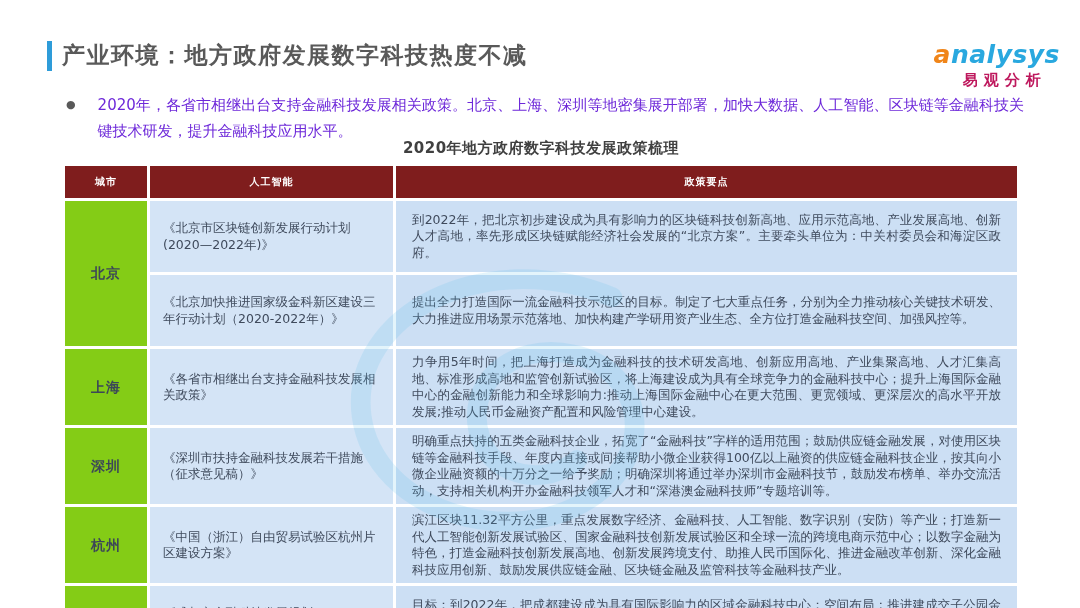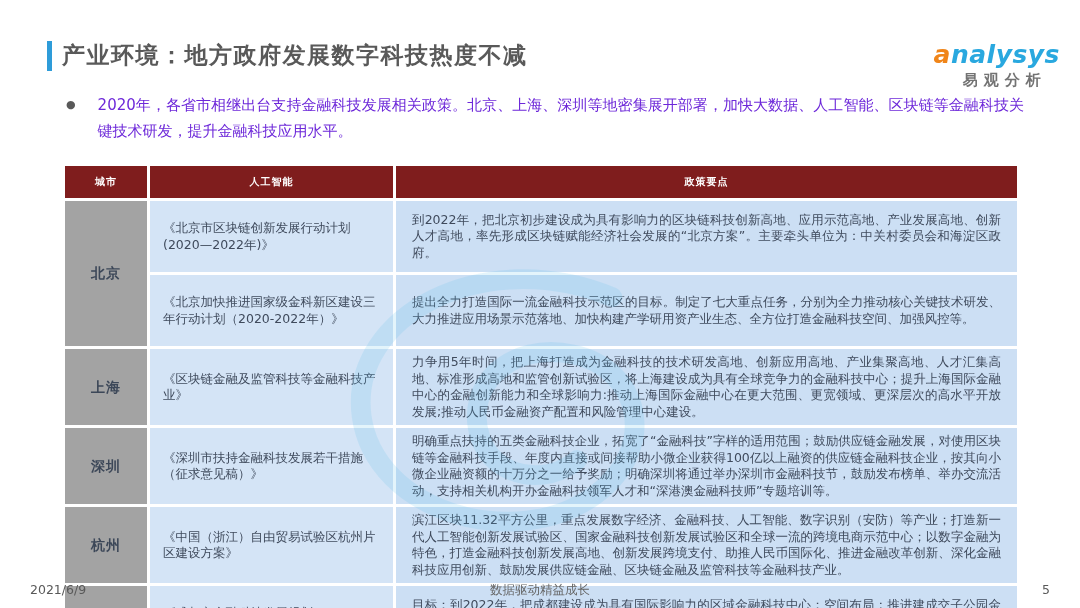--- a/index.html
+++ b/index.html
@@ -13,38 +13,38 @@
   .title-row { position:absolute; top:40px; left:47px; display:flex; align-items:flex-end; }
   .accent-bar { width:5px; height:30px; background:#2e9cd9; margin-right:10px; }
   .page-title { font-size:23px; font-weight:bold; color:#595959; letter-spacing:1.5px; }
 
   
   .logo { position:absolute; top:14px; right:20px; text-align:center; line-height:1;margin-top:28px; }
   .logo-brand { display:block; font-size:25px; font-weight:bold; font-style:italic;
                 color:#29a8df; letter-spacing:0.5px; }
   .logo-brand::first-letter { color:#f08519; }
   .logo-cn { display:block; margin-top:6px; padding-left:16px; font-size:15px; font-weight:bold;
-             color:#737373; letter-spacing:6px; }
+             color:#be185d; letter-spacing:6px; }
 
   
   .intro { position:absolute; top:92px; left:66px; width:958px; display:flex; }
   .bullet-icon { font-size:11px; color:#595959; line-height:26px; margin-right:22px; }
   .intro-text { font-size:15px; color:#6d28d9; line-height:1.74; text-align:justify; }
 
   
   .table-title { position:absolute; top:139px; left:62px; width:958px; text-align:center;
                  font-size:15px; font-weight:bold; color:#404040; letter-spacing:0.5px; }
   .policy-table { position:absolute; top:163px; left:62px; width:958px;
                   border-collapse:separate; border-spacing:3px; table-layout:fixed; }
   .policy-table th {
     background:#7f1d1d; color:#ffffff; font-size:10px; font-weight:bold;
     padding:9px 4px; text-align:center; letter-spacing:1px;
   }
   .policy-table td { vertical-align:middle; font-size:12.5px; line-height:1.32; color:#3f4a5c; }
-  td.city  { background:#a3a3a3; text-align:center; font-weight:bold; font-size:14px;
+  td.city  { background:#84cc16; text-align:center; font-weight:bold; font-size:14px;
              letter-spacing:1px; color:#3c4758; }
   td.name  { background:#d4e4f6; padding:19px 13px; }
   td.points{ background:#ccdff4; padding:5px 16px; text-align:justify; }
   col.c-city { width:82px; } col.c-name { width:243px; } col.c-points { width:auto; }
 
   
   .watermark { position:absolute; left:290px; top:240px; width:460px; height:330px;
                pointer-events:none; opacity:0.16; }
 
   
@@ -67,20 +67,21 @@
   <div class="logo">
     <span class="logo-brand">analysys</span>
     <span class="logo-cn">易观分析</span>
   </div>
 
   <div class="intro">
     <span class="bullet-icon">●</span>
     <span class="intro-text">2020年，各省市相继出台支持金融科技发展相关政策。北京、上海、深圳等地密集展开部署，加快大数据、人工智能、区块链等金融科技关键技术研发，提升金融科技应用水平。</span>
   </div>
 
+  <div class="table-title">2020年地方政府数字科技发展政策梳理</div>
 
   <table class="policy-table">
     <colgroup>
         <col class="c-city">
         <col class="c-name">
         <col class="c-points">
       </colgroup>
     <thead>
       <tr>
         <th>城市</th>
@@ -93,21 +94,21 @@
         <td class="city" rowspan="2">北京</td>
         <td class="name">《北京市区块链创新发展行动计划(2020—2022年)》</td>
         <td class="points">到2022年，把北京初步建设成为具有影响力的区块链科技创新高地、应用示范高地、产业发展高地、创新人才高地，率先形成区块链赋能经济社会发展的“北京方案”。主要牵头单位为：中关村委员会和海淀区政府。</td>
       </tr>
       <tr>
         <td class="name">《北京加快推进国家级金科新区建设三年行动计划（2020-2022年）》</td>
         <td class="points">提出全力打造国际一流金融科技示范区的目标。制定了七大重点任务，分别为全力推动核心关键技术研发、大力推进应用场景示范落地、加快构建产学研用资产业生态、全方位打造金融科技空间、加强风控等。</td>
       </tr>
       <tr>
         <td class="city">上海</td>
-        <td class="name">《区块链金融及监管科技等金融科技产业》</td>
+        <td class="name">《各省市相继出台支持金融科技发展相关政策》</td>
         <td class="points">力争用5年时间，把上海打造成为金融科技的技术研发高地、创新应用高地、产业集聚高地、人才汇集高地、标准形成高地和监管创新试验区，将上海建设成为具有全球竞争力的金融科技中心；提升上海国际金融中心的金融创新能力和全球影响力:推动上海国际金融中心在更大范围、更宽领域、更深层次的高水平开放发展;推动人民币金融资产配置和风险管理中心建设。</td>
       </tr>
       <tr>
         <td class="city">深圳</td>
         <td class="name">《深圳市扶持金融科技发展若干措施（征求意见稿）》</td>
         <td class="points">明确重点扶持的五类金融科技企业，拓宽了“金融科技”字样的适用范围；鼓励供应链金融发展，对使用区块链等金融科技手段、年度内直接或间接帮助小微企业获得100亿以上融资的供应链金融科技企业，按其向小微企业融资额的十万分之一给予奖励；明确深圳将通过举办深圳市金融科技节，鼓励发布榜单、举办交流活动，支持相关机构开办金融科技领军人才和“深港澳金融科技师”专题培训等。</td>
       </tr>
       <tr>
         <td class="city">杭州</td>
         <td class="name">《中国（浙江）自由贸易试验区杭州片区建设方案》</td>
@@ -118,19 +119,14 @@
         <td class="name">《成都市金融科技发展规划（2020-2022年）》</td>
         <td class="points">目标：到2022年，把成都建设成为具有国际影响力的区域金融科技中心；空间布局：推进建成交子公园金融商务区、天府国际金融科技产业园，多个空间梯度布局、生态体系完善、产业辐射较强的金融科技特色功能区；扶持：增强交子金融“5+2”平台服务能力，加大对金融科技中小企业的扶持力度。</td>
       </tr>
     </tbody>
   </table>
 
   <svg class="watermark" viewBox="0 0 200 150">
     <path d="M142 26 C 84 2, 22 34, 28 80 C 34 124, 98 142, 134 116 C 164 94, 154 58, 124 52 C 96 46, 74 66, 82 90 C 88 108, 112 112, 126 100" fill="none" stroke="#58bde8" stroke-width="9" stroke-linecap="round"></path>
   </svg>
 
-  <div class="footer">
-    <span class="footer-date">2021/6/9</span>
-    <span class="footer-slogan">数据驱动精益成长</span>
-    <span class="footer-page">5</span>
-  </div>
 
 </div>
 
 </body></html>

